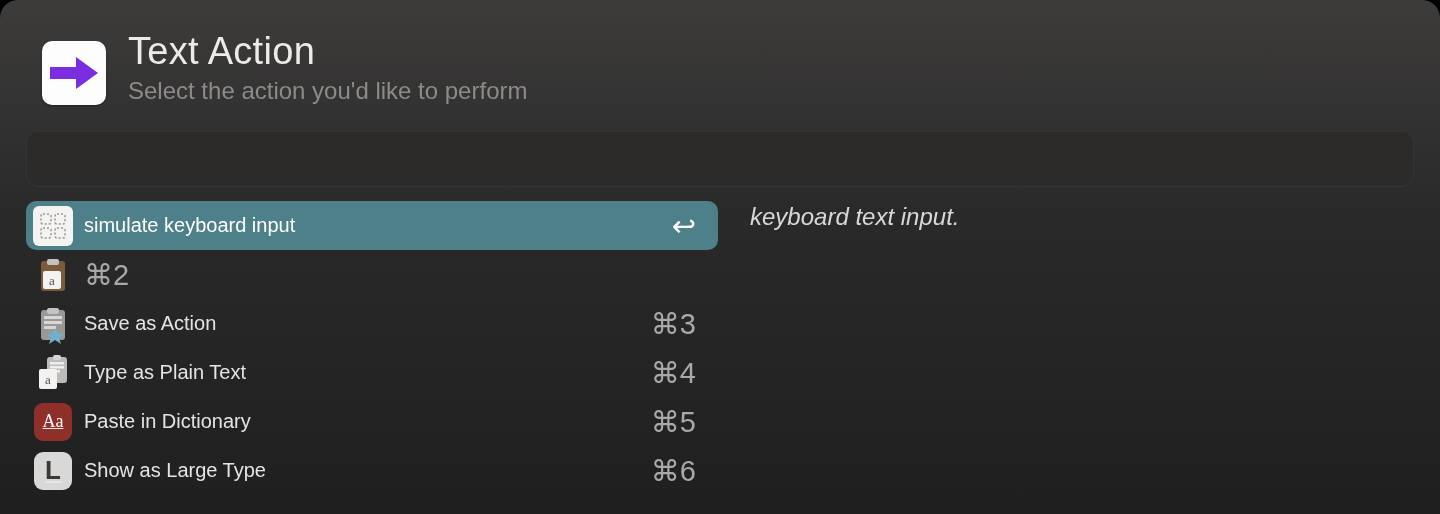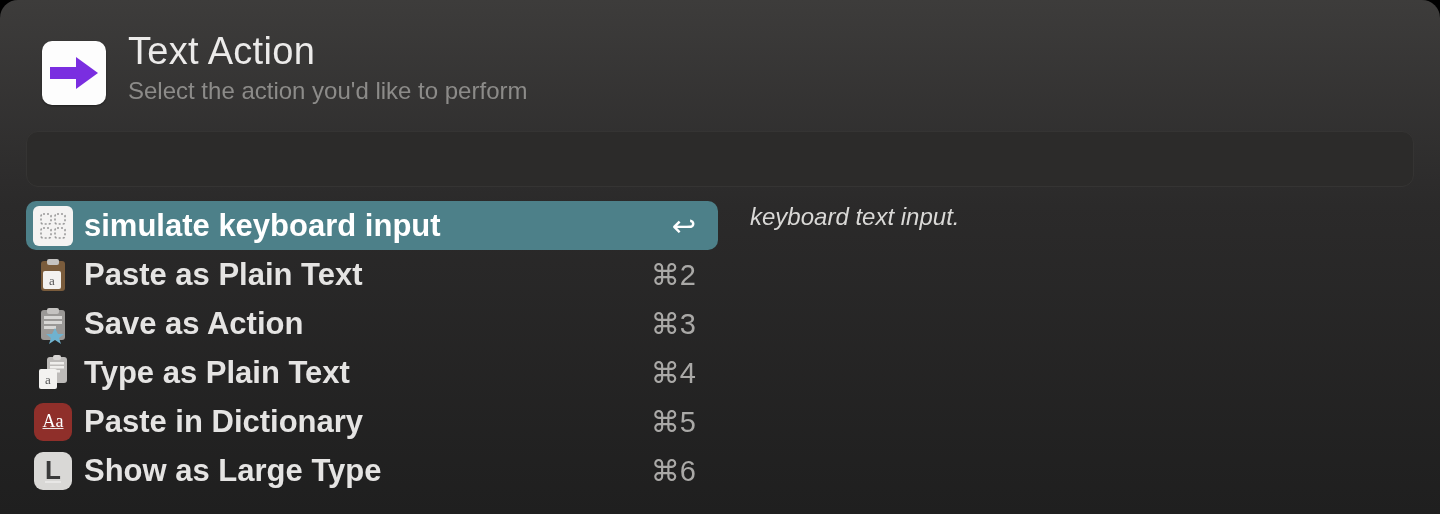--- a/index.html
+++ b/index.html
@@ -79,23 +79,23 @@
   .row-icon {
     width: 42px;
     height: 42px;
     display: flex;
     align-items: center;
     justify-content: center;
     flex-shrink: 0;
     margin-right: 10px;
   }
   .row-label {
-    font-size: 31px;
+    font-size: 20px;
     color: #e5e4e3;
-    font-weight: 700;
+    font-weight: 400;
     flex: 1;
     white-space: nowrap;
   }
   .row-shortcut {
     font-size: 29px;
     color: #aaa9a7;
     font-weight: 400;
     white-space: nowrap;
   }
   .row.selected .row-shortcut { color: #fff; }
@@ -153,21 +153,20 @@
 
       <div class="row">
         <div class="row-icon">
           <svg width="40" height="40" viewBox="0 0 40 40">
             <rect x="8" y="6" width="24" height="30" rx="3" fill="#7a5c3c"></rect>
             <rect x="14" y="4" width="12" height="6" rx="2" fill="#c5c3c1"></rect>
             <rect x="10" y="16" width="18" height="18" rx="2" fill="#f3f2f0"></rect>
             <text x="19" y="30" font-size="13" text-anchor="middle" fill="#555" font-family="serif">a</text>
           </svg>
         </div>
-        <div class="row-label">Paste as Plain Text</div>
         <div class="row-shortcut">⌘2</div>
       </div>
 
       <div class="row">
         <div class="row-icon">
           <svg width="40" height="40" viewBox="0 0 40 40">
             <rect x="8" y="6" width="24" height="30" rx="3" fill="#9a9896"></rect>
             <rect x="14" y="4" width="12" height="6" rx="2" fill="#c5c3c1"></rect>
             <rect x="11" y="12" width="18" height="3" fill="#d8d7d5"></rect>
             <rect x="11" y="17" width="18" height="3" fill="#d8d7d5"></rect>

